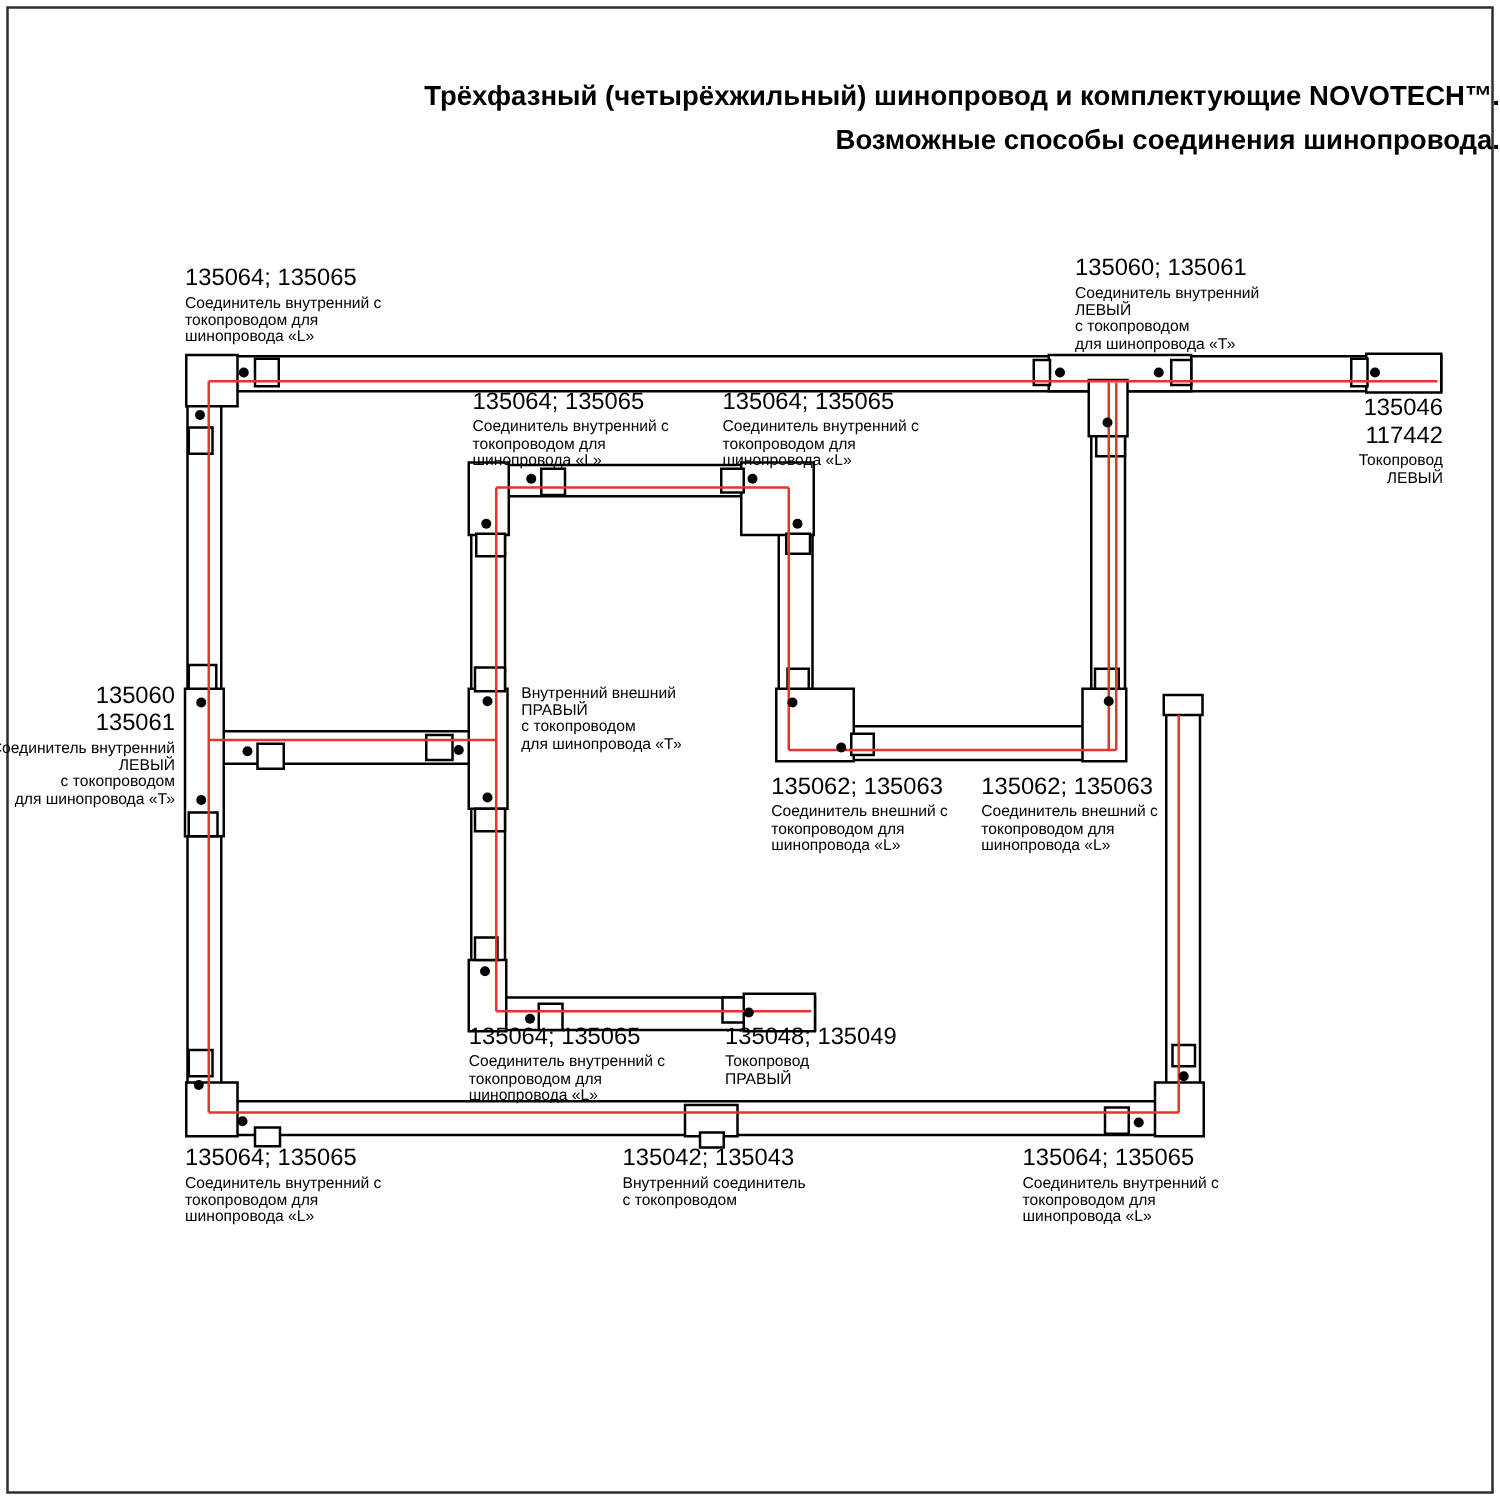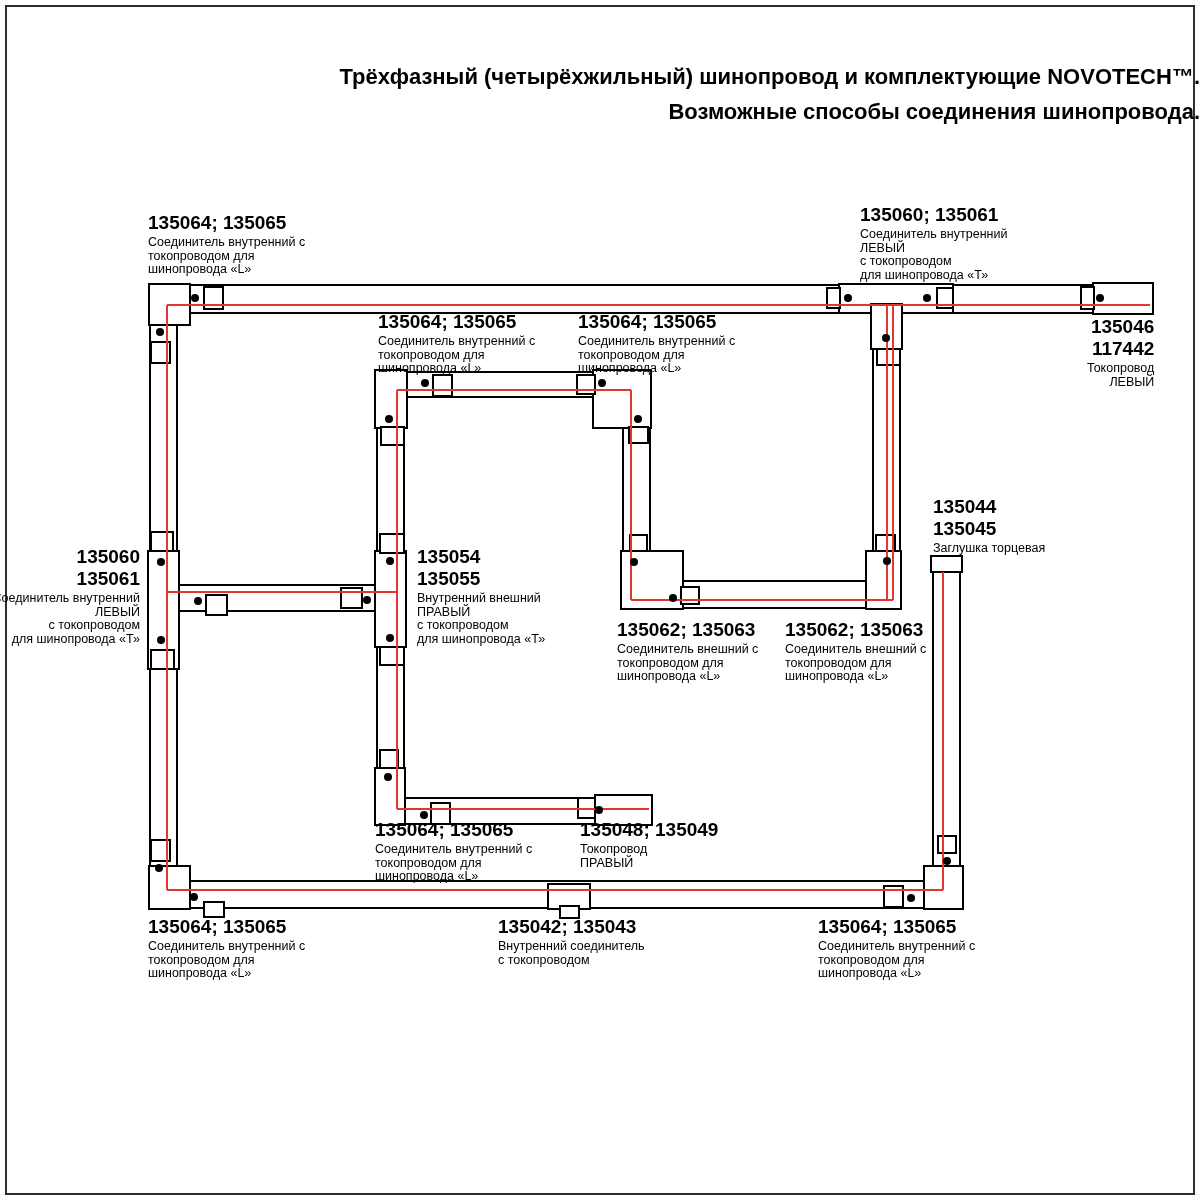--- a/index.html
+++ b/index.html
@@ -7,21 +7,21 @@
        font-family:"Liberation Sans",sans-serif;color:#000;}
   .frame{position:absolute;left:5px;top:5px;right:5px;bottom:5px;
          border:2px solid #2e2e2e;pointer-events:none;}
   .title-line{position:absolute;left:0;width:1200px;text-align:right;
               font-weight:bold;font-size:22px;color:#000;}
   #title1{top:64px;}
   #title2{top:99px;}
   #diagram-svg{position:absolute;left:0;top:0;}
   #labels-layer{position:absolute;left:0;top:0;width:1200px;height:1200px;}
   .lbl{position:absolute;white-space:nowrap;}
-  .lbl .code{font-size:19px;font-weight:bold;line-height:22px;}
+  .lbl .code{font-size:19px;font-weight:normal;line-height:22px;}
   .lbl .desc{font-size:12.5px;line-height:13.5px;margin-top:2px;}
   .lbl .desc .b{font-weight:normal;}
   .lbl.right{text-align:right;}
 </style>
 </head>
 <body>
 
 <div class="frame"></div>
 
 <div id="title1" class="title-line">Трёхфазный (четырёхжильный) шинопровод и комплектующие NOVOTECH™.</div>
@@ -186,24 +186,20 @@
         <div>135061</div>
       </div>
       <div class="desc">
         <div>Соединитель внутренний</div>
         <div class="b">ЛЕВЫЙ</div>
         <div>с токопроводом</div>
         <div>для шинопровода «Т»</div>
       </div>
     </div>
     <div class="lbl" style="left: 417px; top: 546px;">
-      <div class="code">
-        <div>135054</div>
-        <div>135055</div>
-      </div>
       <div class="desc">
         <div>Внутренний внешний</div>
         <div class="b">ПРАВЫЙ</div>
         <div>с токопроводом</div>
         <div>для шинопровода «Т»</div>
       </div>
     </div>
     <div class="lbl" style="left: 617px; top: 619px;">
       <div class="code">
         <div>135062; 135063</div>
@@ -217,29 +213,20 @@
     <div class="lbl" style="left: 785px; top: 619px;">
       <div class="code">
         <div>135062; 135063</div>
       </div>
       <div class="desc">
         <div>Соединитель внешний с</div>
         <div>токопроводом для</div>
         <div>шинопровода «L»</div>
       </div>
     </div>
-    <div class="lbl" style="left: 933px; top: 496px;">
-      <div class="code">
-        <div>135044</div>
-        <div>135045</div>
-      </div>
-      <div class="desc">
-        <div>Заглушка торцевая</div>
-      </div>
-    </div>
     <div class="lbl" style="left: 375px; top: 819px;">
       <div class="code">
         <div>135064; 135065</div>
       </div>
       <div class="desc">
         <div>Соединитель внутренний с</div>
         <div>токопроводом для</div>
         <div>шинопровода «L»</div>
       </div>
     </div>

